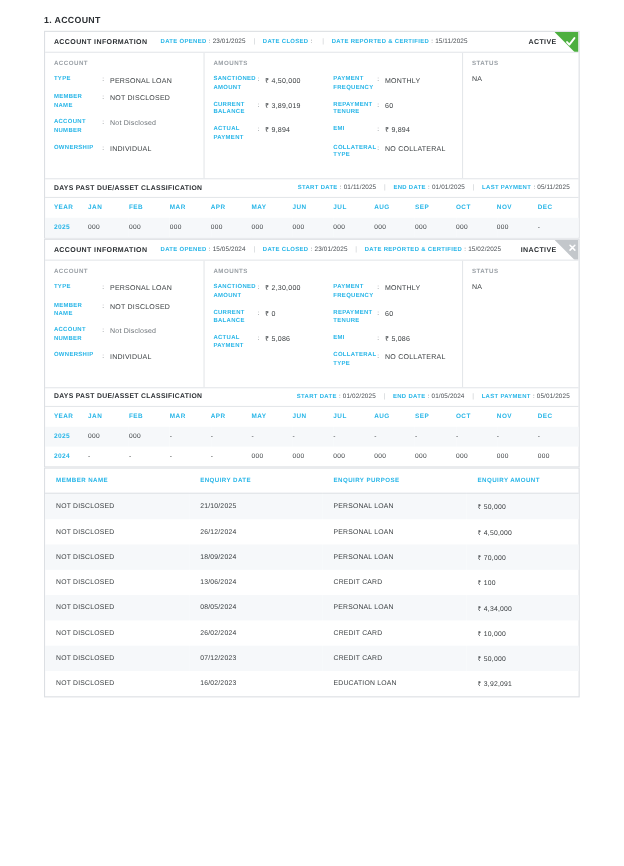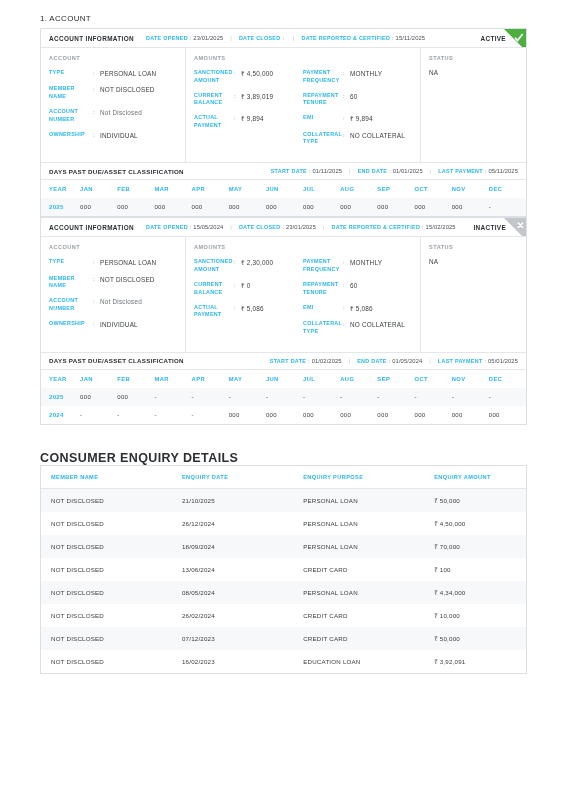--- a/index.html
+++ b/index.html
@@ -18,21 +18,21 @@
   
   .section-title {
     font-size: 12.5px;
     font-weight: bold;
     letter-spacing: 0.4px;
     color: #2b2f33;
     padding-top: 6px;
   }
   .account-label {
     font-size: 8px;
-    font-weight: normal;
+    font-weight: bold;
     letter-spacing: 0.3px;
     color: #2b2f33;
     margin-top: 14px;
     margin-bottom: 5px;
   }
   .sub-title {
     font-size: 8px;
     font-weight: bold;
     letter-spacing: 0.4px;
     color: #2b2f33;
@@ -528,21 +528,20 @@
               <td>000</td>
               <td>000</td>
               <td>000</td>
               <td>000</td>
             </tr>
           </tbody>
         </table>
       </div>
     </div>
 
-  <div class="section-title" style="margin-top:20px;">CONSUMER ENQUIRY DETAILS</div>
 
 
   <div class="card">
     <table class="enq">
       <thead>
           <tr id="enq-head">
             <th style="width: 27%;">MEMBER NAME</th>
             <th style="width: 25%;">ENQUIRY DATE</th>
             <th style="width: 27%;">ENQUIRY PURPOSE</th>
             <th style="width: 21%;">ENQUIRY AMOUNT</th>

